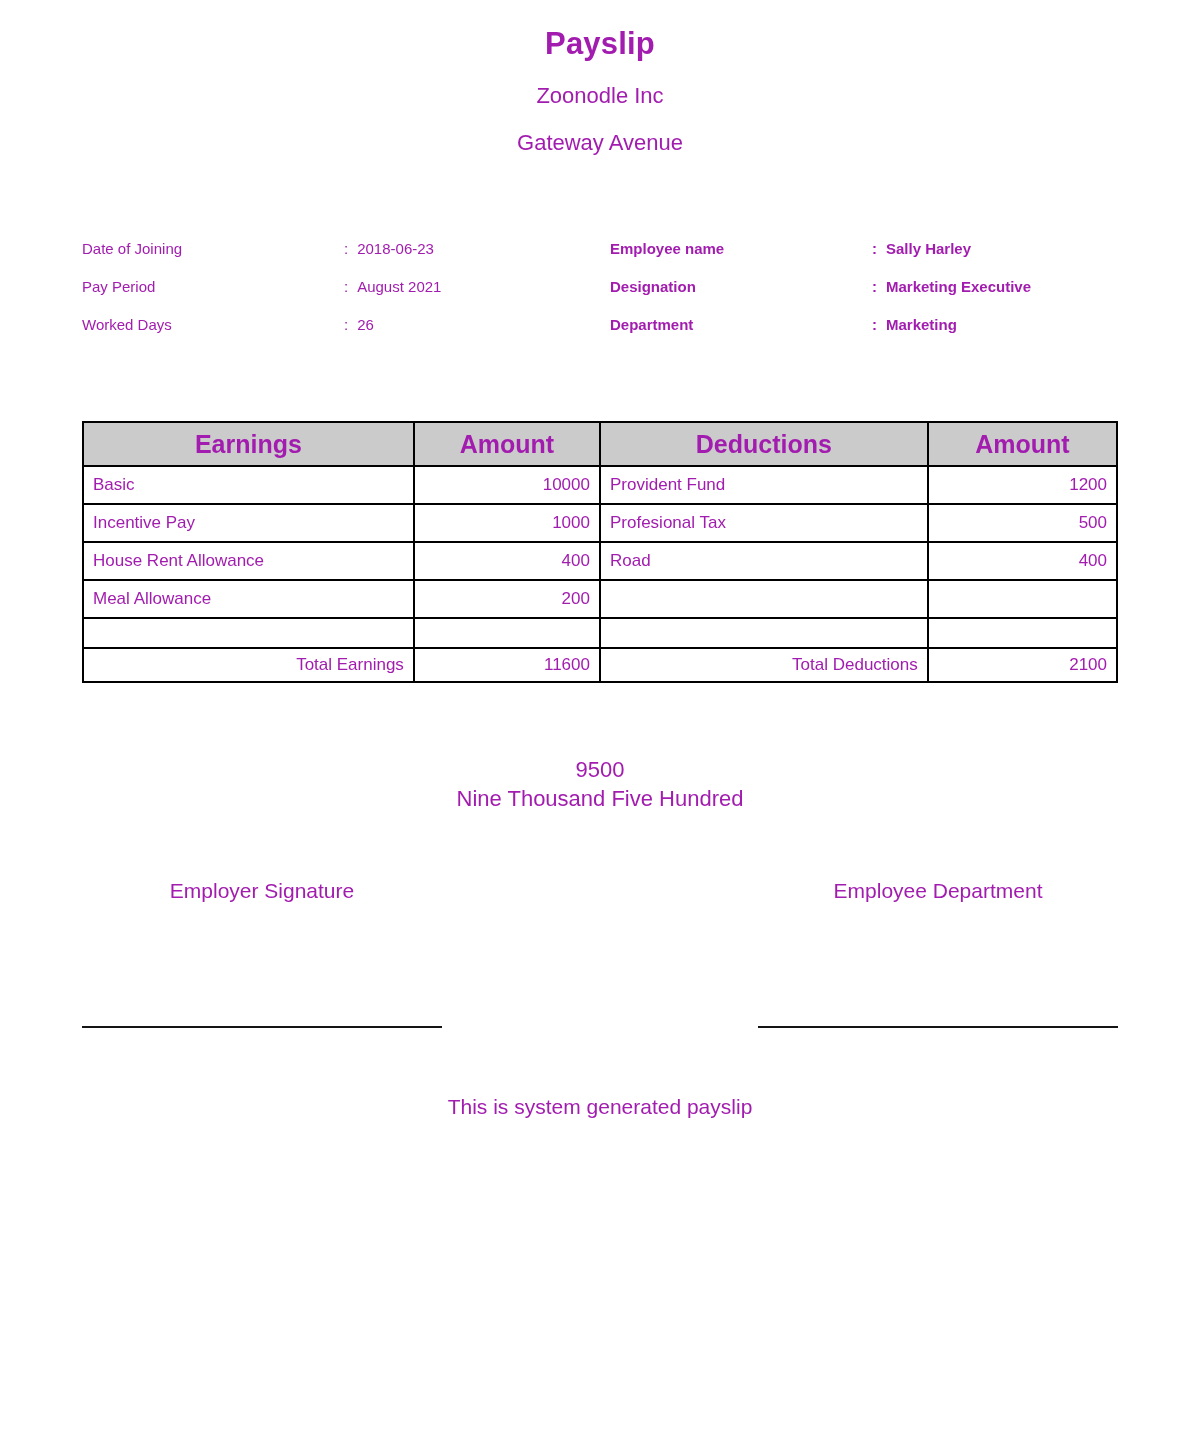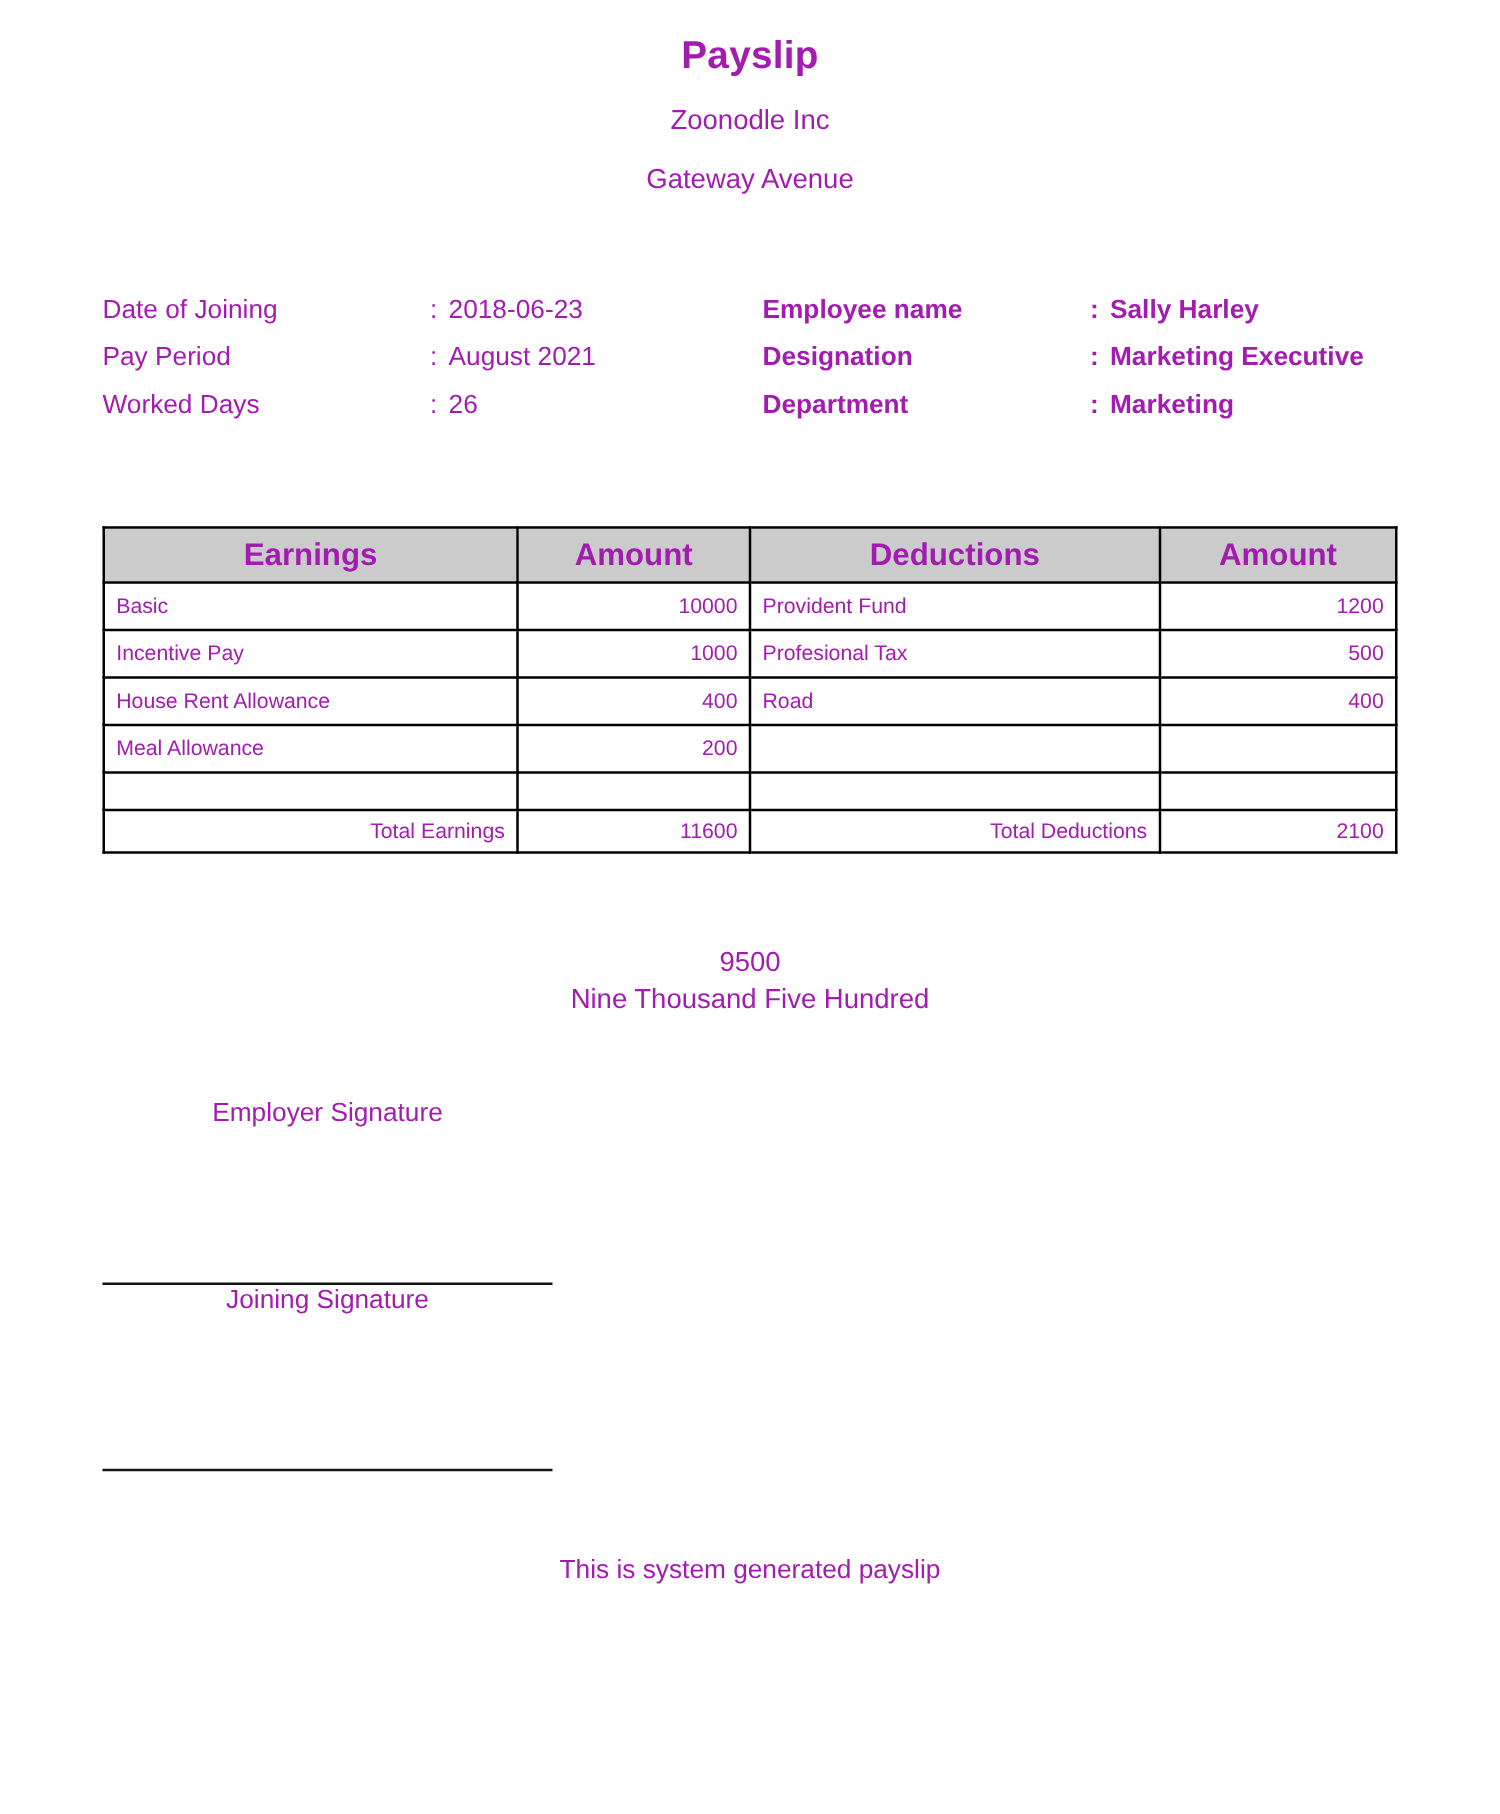--- a/index.html
+++ b/index.html
@@ -24,21 +24,21 @@
   }
   .company { font-size: 22px; margin-bottom: 19px; }
   .address { font-size: 22px; line-height: 29px; }
 
   
   .info {
     display: grid;
     grid-template-columns: 1fr 1fr;
     margin-top: 72px;
   }
-  .info-col { font-size: 21px; }
+  .info-col { font-size: 15px; }
   .info-col.right { padding-left: 10px; font-weight: bold; }
   .info-row { display: flex; height: 38px; align-items: center; }
   .info-label { width: 262px; flex: 0 0 262px; }
   .info-colon { margin-right: 9px; }
 
   
   table.pay-table {
     width: 100%;
     border-collapse: collapse;
     margin-top: 78px;
@@ -70,21 +70,20 @@
     margin-top: 72px;
     font-size: 22px;
     line-height: 29px;
   }
 
   
   .signatures {
     display: flex;
     justify-content: space-between;
     margin-top: 66px;
-    flex-direction: column;
   }
   .sig-block { width: 360px; }
   .sig-label { text-align: center; font-size: 21px; }
   .sig-line {
     margin-top: 123px;
     border-bottom: 2px solid #141414;
     height: 0;
   }
 
   
@@ -203,20 +202,20 @@
     <div>9500</div>
     <div>Nine Thousand Five Hundred</div>
   </div>
 
   <div class="signatures">
     <div class="sig-block">
       <div class="sig-label">Employer Signature</div>
       <div class="sig-line"></div>
     </div>
     <div class="sig-block">
-      <div class="sig-label">Joining Signature</div>
+      <div class="sig-label">Employee Department</div>
       <div class="sig-line"></div>
     </div>
   </div>
 
   <div class="footer-note">This is system generated payslip</div>
 
 </div>
 
 </body></html>

